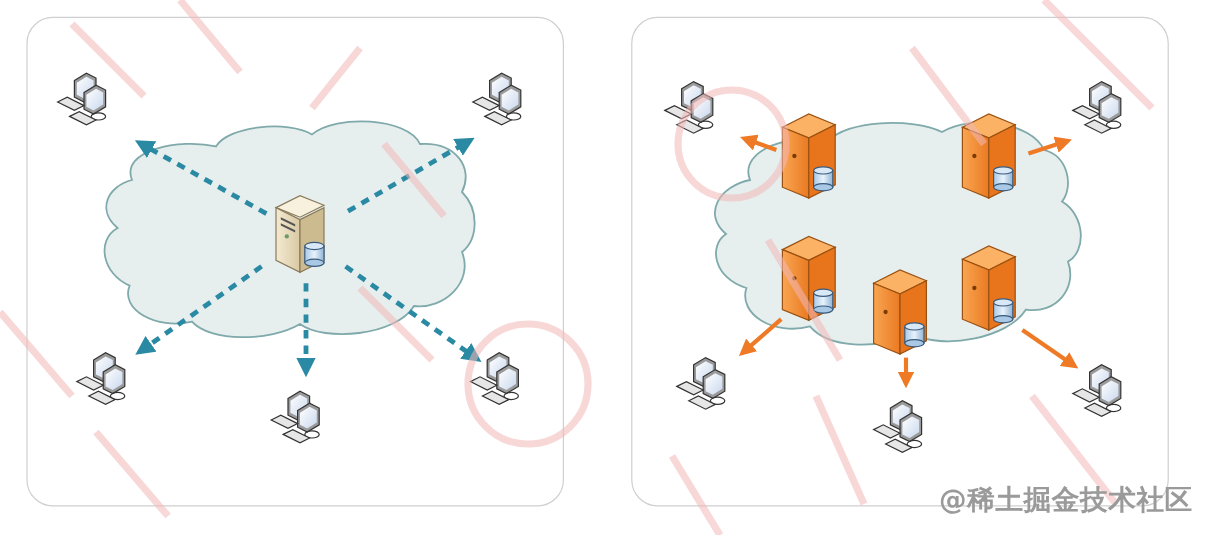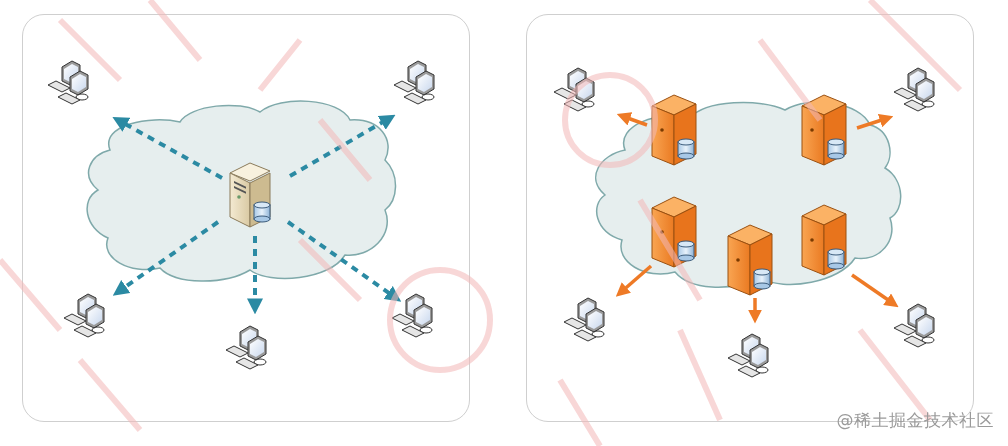--- a/index.html
+++ b/index.html
@@ -1,21 +1,21 @@
 <!DOCTYPE html>
 <html><head>
 <meta charset="utf-8">
 <style>
   html, body { margin:0; padding:0; background:#ffffff; }
   body { width:1008px; height:446px; position:relative; overflow:hidden; font-family:"DejaVu Sans", sans-serif; }
   .panel { position:absolute; top:14px; width:448px; height:408px; border:1px solid #cfcfcf; border-radius:22px; background:#fff; box-sizing:border-box; }
   #panel-left { left:22px; }
   #panel-right { left:526px; width:448px; }
   svg.layer { position:absolute; left:0; top:0; width:1008px; height:446px; }
-  .credit { position:absolute; right:14px; bottom:14px; font-size:17px; color:#9a9a9a; letter-spacing:0.5px; }
+  .credit { position:absolute; right:14px; bottom:14px; font-size:23px; color:#9a9a9a; letter-spacing:0.5px;font-weight:bold; }
   .watermark { position:absolute; left:0; top:0; width:1008px; height:446px; pointer-events:none; }
 </style>
 </head>
 <body>
 
 <div class="panel" id="panel-left"></div>
 <div class="panel" id="panel-right"></div>
 
 <svg class="layer" viewBox="0 0 1008 446" xmlns="http://www.w3.org/2000/svg">
   <defs>

